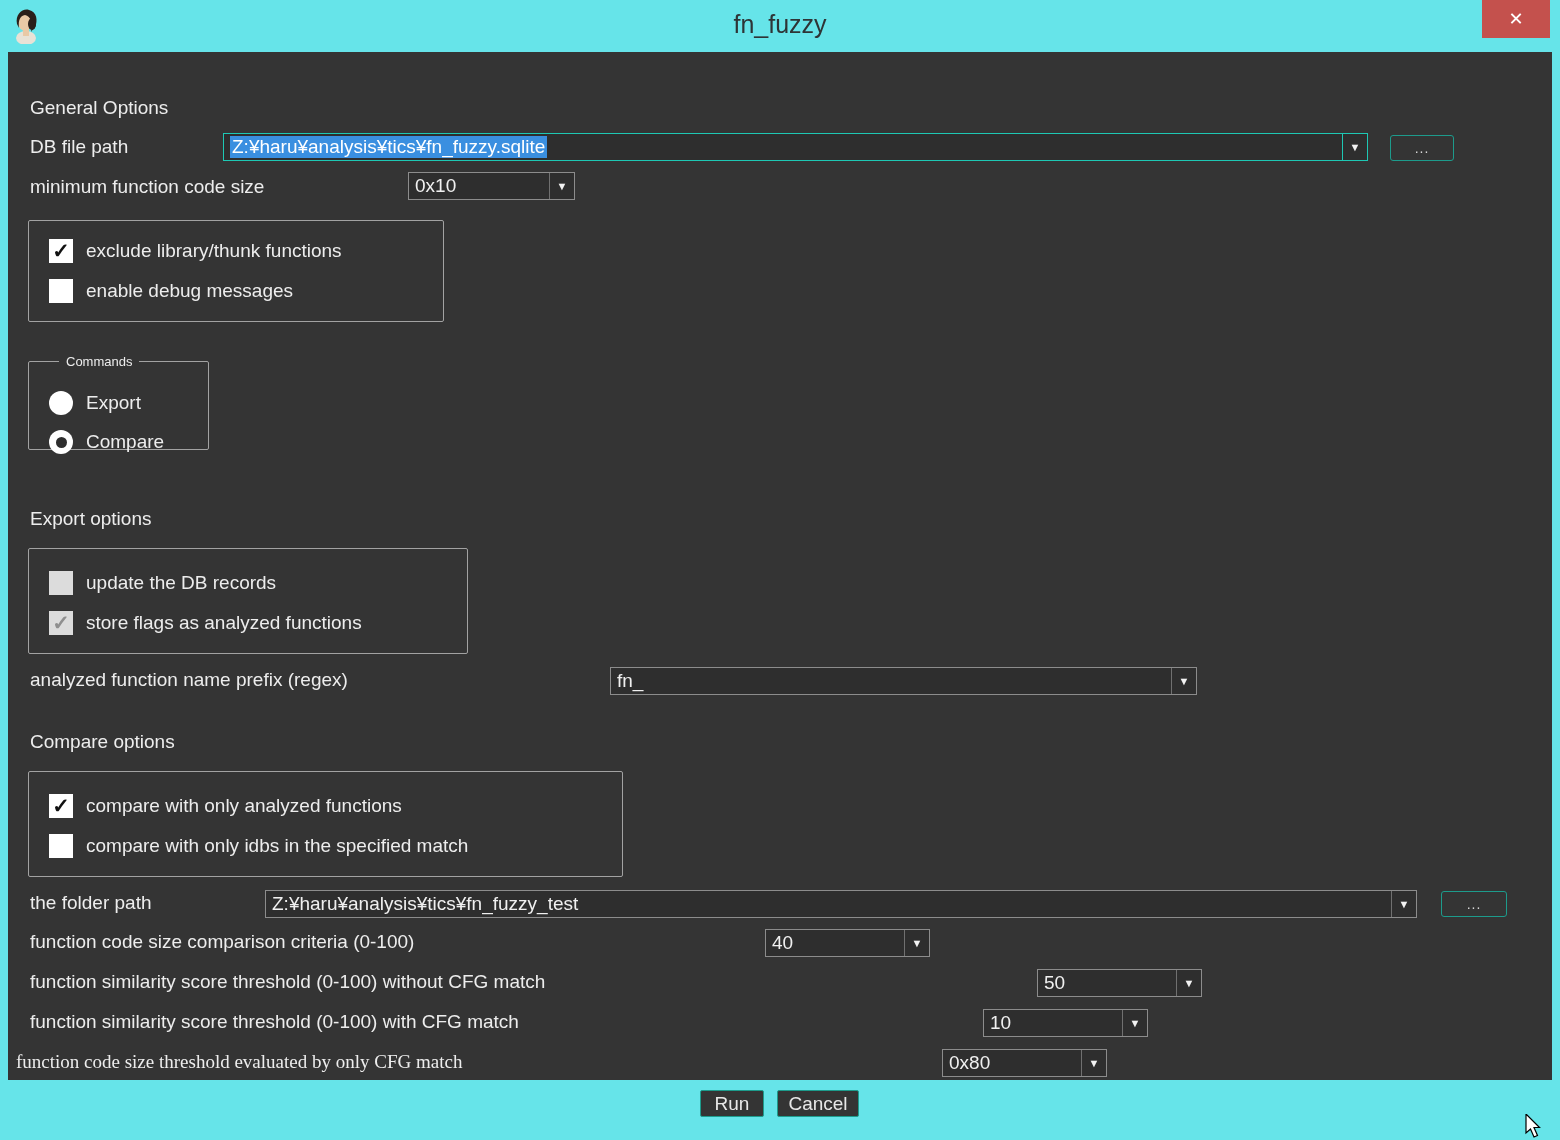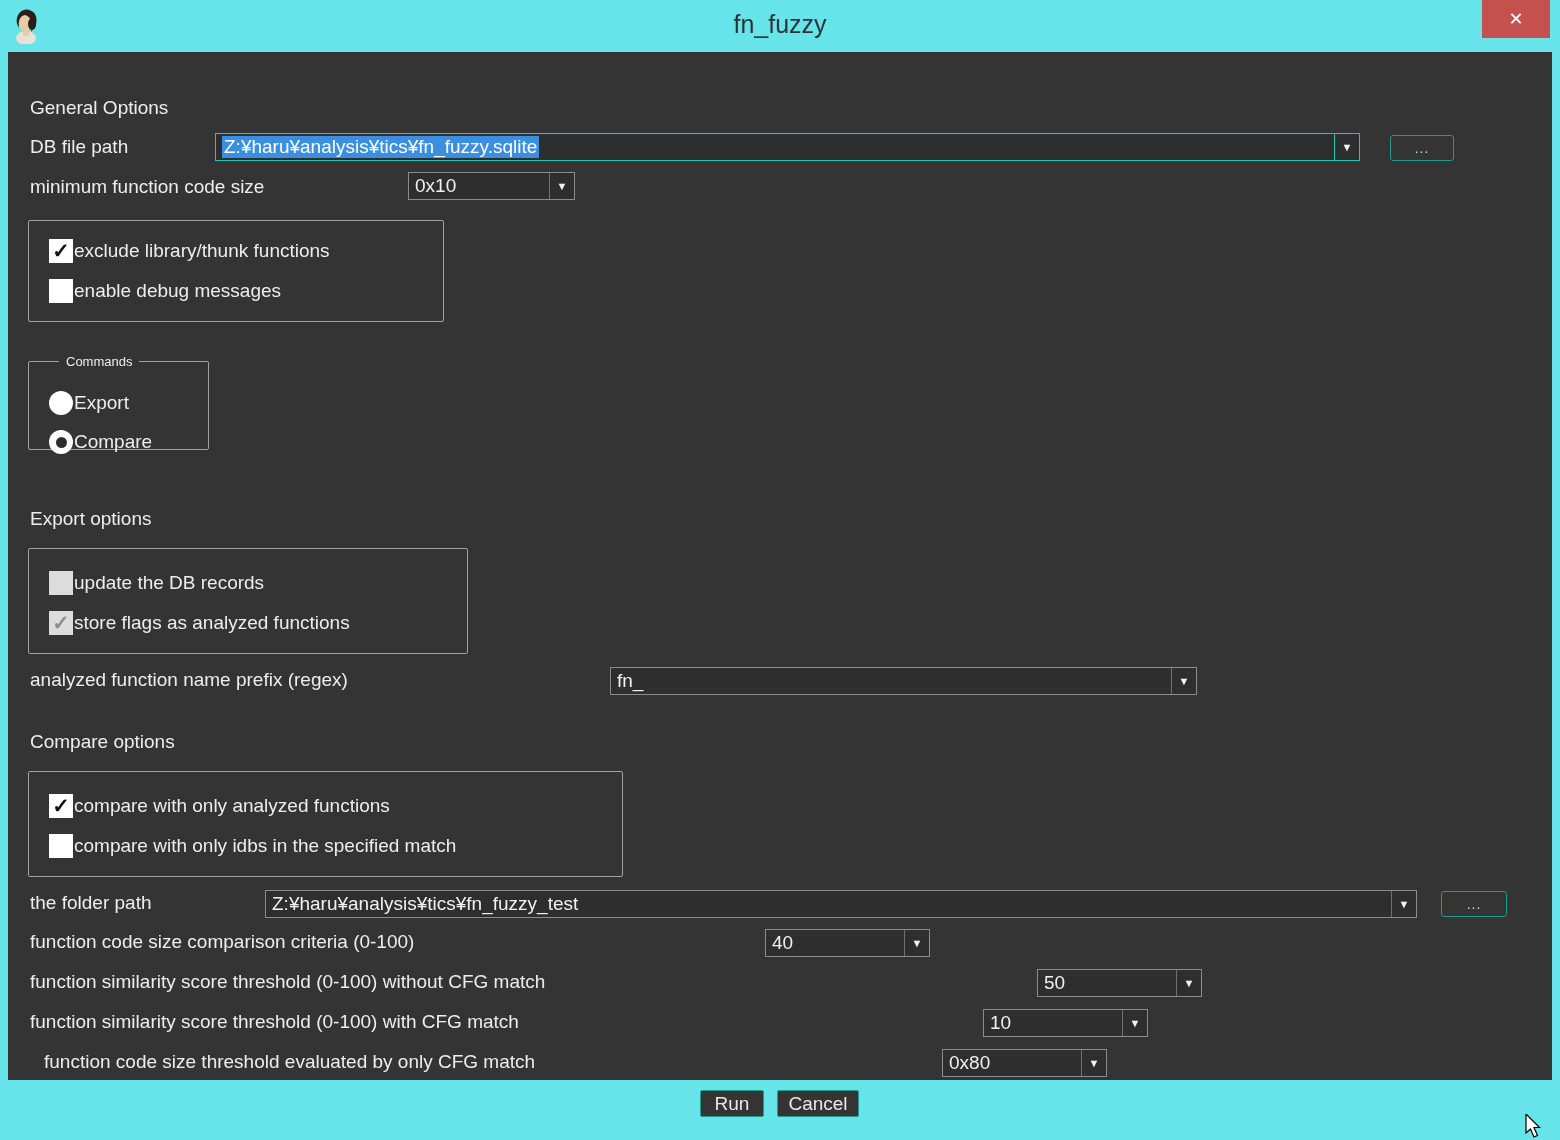--- a/index.html
+++ b/index.html
@@ -17,21 +17,21 @@
   .combo-text{flex:1;padding-left:6px;font-size:19px;color:#f0f0f0;white-space:nowrap;overflow:hidden;}
   .combo-text .sel{background:#3a8fe0;color:#ffffff;padding:1px 2px;}
   .combo-arrow{width:24px;align-self:stretch;border-left:1px solid #707070;display:flex;align-items:center;
     justify-content:center;color:#f2f2f2;font-size:11px;}
   .combo.focused .combo-arrow{border-left:1px solid #1ec8b4;}
   .browse-btn{position:absolute;height:24px;background:#343434;border:1px solid #1d9b8c;border-radius:3px;
     color:#d8d8d8;font-size:14px;display:flex;align-items:center;justify-content:center;letter-spacing:1px;}
   .groupbox{position:absolute;border:1px solid #a2a2a2;border-radius:2px;background:transparent;}
   fieldset.groupbox{margin:0;padding:0;}
   fieldset.groupbox legend{color:#ededed;font-size:13px;margin-left:30px;padding:0 7px;}
-  .check-row{position:absolute;display:flex;align-items:center;gap:1px;}
+  .check-row{position:absolute;display:flex;align-items:center;gap:13px;}
   .checkbox{width:24px;height:24px;background:#ffffff;display:flex;align-items:center;justify-content:center;
     font-size:21px;font-weight:bold;color:#111111;box-sizing:border-box;}
   .checkbox.checked::after{content:"\2713";}
   .checkbox.disabled{background:#dcdcdc;}
   .checkbox.disabled.checked::after{color:#8f8f8f;}
   .radio{width:24px;height:24px;background:#ffffff;border-radius:50%;display:flex;align-items:center;justify-content:center;}
   .radio.selected::after{content:"";width:11px;height:11px;border-radius:50%;background:#2e2e2e;}
   .check-label{color:#ededed;font-size:19px;white-space:nowrap;}
   .btn{position:absolute;height:25px;background:#343434;border:1px solid #1d9b8c;border-radius:2px;
     color:#e8e8e8;font-size:19px;display:flex;align-items:center;justify-content:center;}
@@ -52,21 +52,21 @@
     </svg>
     <div class="title">fn_fuzzy</div>
     <div class="close-btn">✕</div>
   </div>
 
   <div class="content">
 
     <div class="lbl" style="left:22px;top:45px;">General Options</div>
 
     <div class="lbl" style="left:22px;top:84px;">DB file path</div>
-    <div class="combo focused" style="left:207px;top:81px;width:1143px;">
+    <div class="combo focused" style="left:215px;top:81px;width:1143px;">
       <span class="combo-text"><span class="sel">Z:¥haru¥analysis¥tics¥fn_fuzzy.sqlite</span></span>
       <span class="combo-arrow">▼</span>
     </div>
     <div class="browse-btn" style="left:1382px;top:83px;width:62px;">...</div>
 
     <div class="lbl" style="left:22px;top:124px;">minimum function code size</div>
     <div class="combo" style="left:400px;top:120px;width:165px;">
       <span class="combo-text">0x10</span>
       <span class="combo-arrow">▼</span>
     </div>
@@ -144,21 +144,21 @@
       <span class="combo-text">50</span>
       <span class="combo-arrow">▼</span>
     </div>
 
     <div class="lbl" style="left:22px;top:959px;">function similarity score threshold (0-100) with CFG match</div>
     <div class="combo" style="left:975px;top:957px;width:163px;">
       <span class="combo-text">10</span>
       <span class="combo-arrow">▼</span>
     </div>
 
-    <div class="lbl" style="left:36px;top:999px;">function code size threshold evaluated by only CFG match</div>
+    <div class="lbl" style="left:8px;top:999px;font-family:Liberation Serif, serif;">function code size threshold evaluated by only CFG match</div>
     <div class="combo" style="left:934px;top:997px;width:163px;">
       <span class="combo-text">0x80</span>
       <span class="combo-arrow">▼</span>
     </div>
 
     <div class="btn" style="left:692px;top:1038px;width:62px;">Run</div>
     <div class="btn" style="left:769px;top:1038px;width:80px;">Cancel</div>
 
   </div>
 

